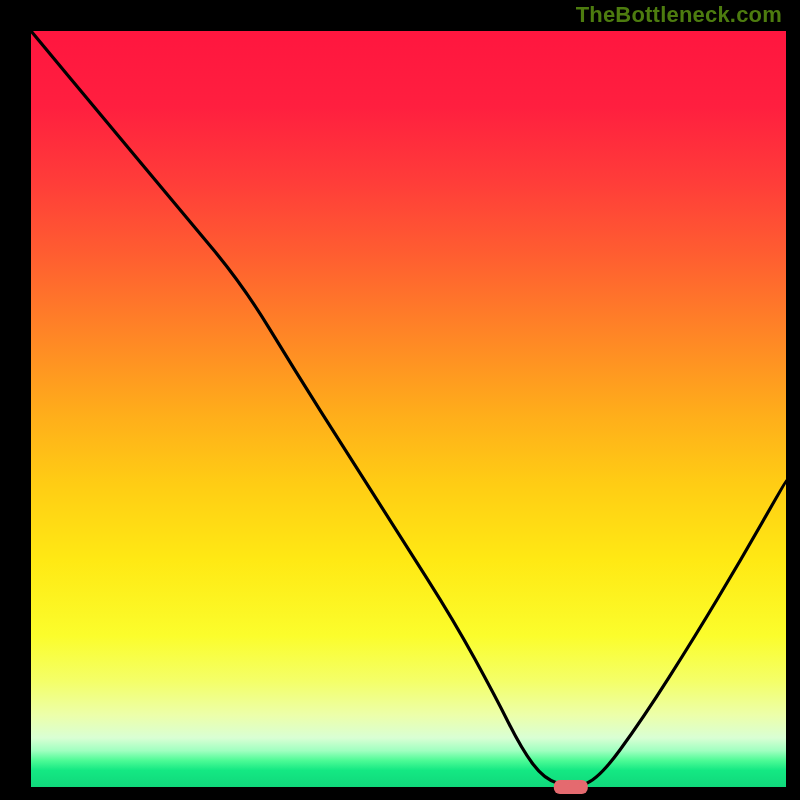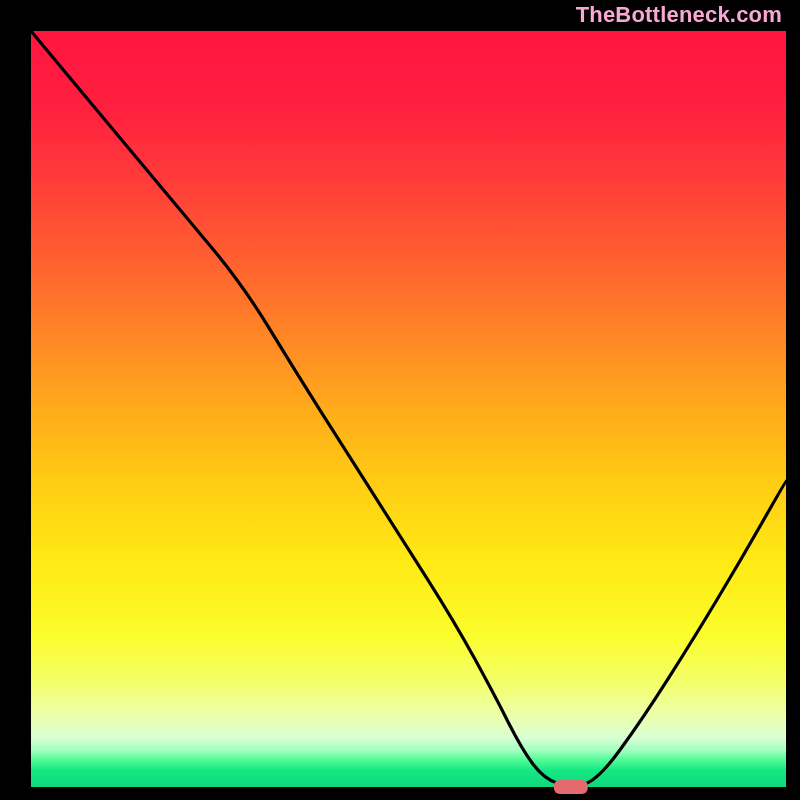--- a/index.html
+++ b/index.html
@@ -15,21 +15,21 @@
     position: absolute;
     top: 0;
     left: 0;
     width: 800px;
     height: 800px;
   }
   .watermark {
     position: absolute;
     top: 2px;
     right: 18px;
-    color: #f9a8d4;
+    color: #4d7c0f;
     font-size: 22px;
     font-weight: 600;
     letter-spacing: 0.2px;
     user-select: none;
   }
 </style>
 </head>
 <body>
 
 <svg class="frame" viewBox="0 0 800 800" xmlns="http://www.w3.org/2000/svg">

